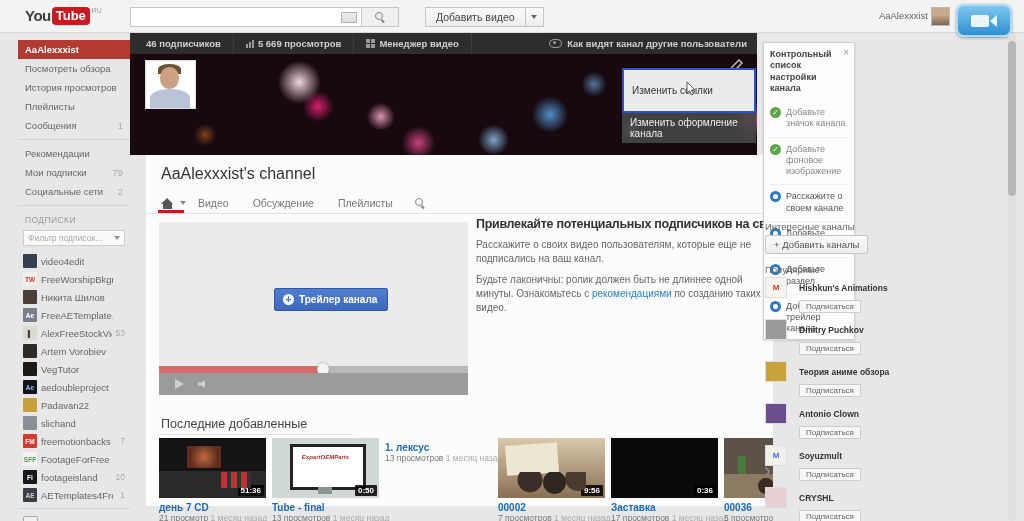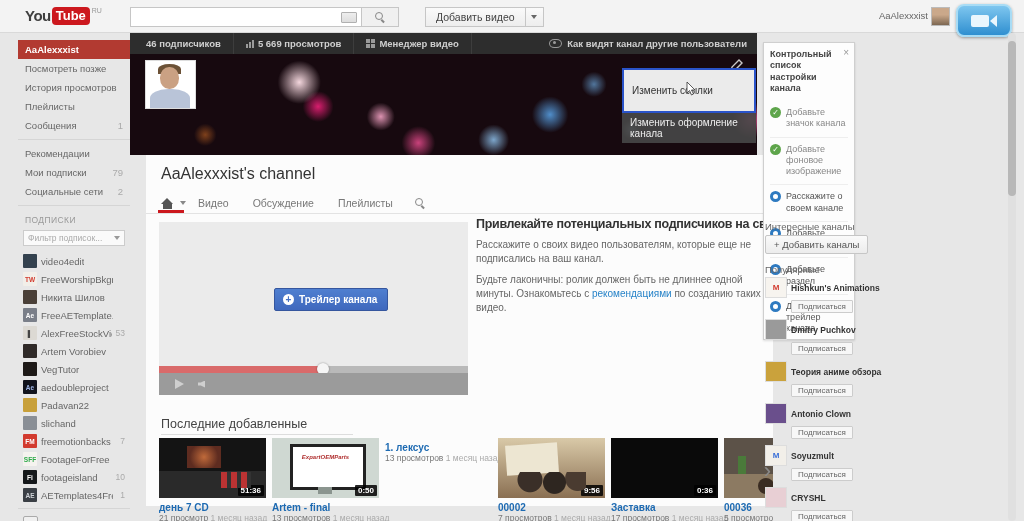--- a/index.html
+++ b/index.html
@@ -157,21 +157,21 @@
   .cl-ico{width:11px;height:11px;flex:none;border-radius:50%;box-sizing:border-box;border:3px solid #2e7ac0;background:#fff;}
   .cl-item.done .cl-ico{border:none;background:#5ea54b;color:#fff;font-size:8px;line-height:11px;text-align:center;}
   .cl-item.done .cl-ico:after{content:"✓";}
   .cl-item.todo{color:#555;}
   .int-label{position:absolute;left:765px;top:221px;font-size:9.5px;color:#666;}
   .addch-btn{position:absolute;left:765px;top:235px;font-size:9.5px;color:#555;background:linear-gradient(#fafafa,#ececec);border:1px solid #c6c6c6;border-radius:2px;padding:3px 8px;cursor:pointer;}
   .pop-label{position:absolute;left:765px;top:264px;font-size:9.5px;color:#666;}
   .popwrap{position:absolute;left:765px;top:277px;width:96px;}
   .pop-item{display:flex;margin-bottom:6px;}
   .pop-av{width:22px;height:21px;flex:none;display:flex;align-items:center;justify-content:center;font-size:8px;font-weight:bold;border:1px solid #ddd;box-sizing:border-box;}
-  .pop-body{margin-left:4px;min-width:0;}
+  .pop-body{margin-left:12px;min-width:0;}
   .pop-name{font-size:8.5px;font-weight:bold;color:#333;white-space:nowrap;overflow:hidden;max-width:70px;cursor:pointer;}
   .sub-btn{font-size:8px;color:#666;background:#f7f7f7;border:1px solid #ccc;border-radius:1px;padding:1px 6px;margin-top:2px;cursor:pointer;white-space:nowrap;}
 
   
   .vscroll{position:absolute;right:8px;top:33px;width:8px;height:488px;background:#e0e0e0;border-radius:4px;}
   .vthumb{position:absolute;left:0;top:8px;width:8px;height:155px;background:#b8b8b8;border-radius:4px;cursor:grab;}
 </style>
 </head>
 <body>
 
@@ -253,21 +253,21 @@
     <div class="ctx-item2">
       <span>Изменить оформление канала</span>
     </div>
   </div>
 
   <div class="leftsb">
     <div class="sb-active">AaAlexxxist</div>
     <div>
 
         <div class="sb-item">
-          <span>Посмотреть позже</span>
+          <span>Посмотреть обзора</span>
           <span class="cnt"></span>
         </div>
 
         <div class="sb-item">
           <span>История просмотров</span>
           <span class="cnt"></span>
         </div>
 
         <div class="sb-item">
           <span>Плейлисты</span>
@@ -489,21 +489,21 @@
         </div>
 
         <div class="vid">
           <div class="thumb art-monitor">
             <span class="scr"></span><span class="stand"></span>
             <span class="bar1"></span><span class="bar2"></span>
             <span class="nav"></span><span class="note"></span>
             <span class="thumb-text">ExpartOEMParts</span>
             <span class="dur">0:50</span>
           </div>
-          <div class="vtitle">Artem - final</div>
+          <div class="vtitle">Tube - final</div>
           <div class="vmeta">
             <span>13 просмотров</span>
             <span class="age">1 месяц назад</span>
           </div>
         </div>
 
         <div class="vid">
           <div class="vtitle">1. лексус</div>
           <div class="vmeta">
             <span>13 просмотров</span>

